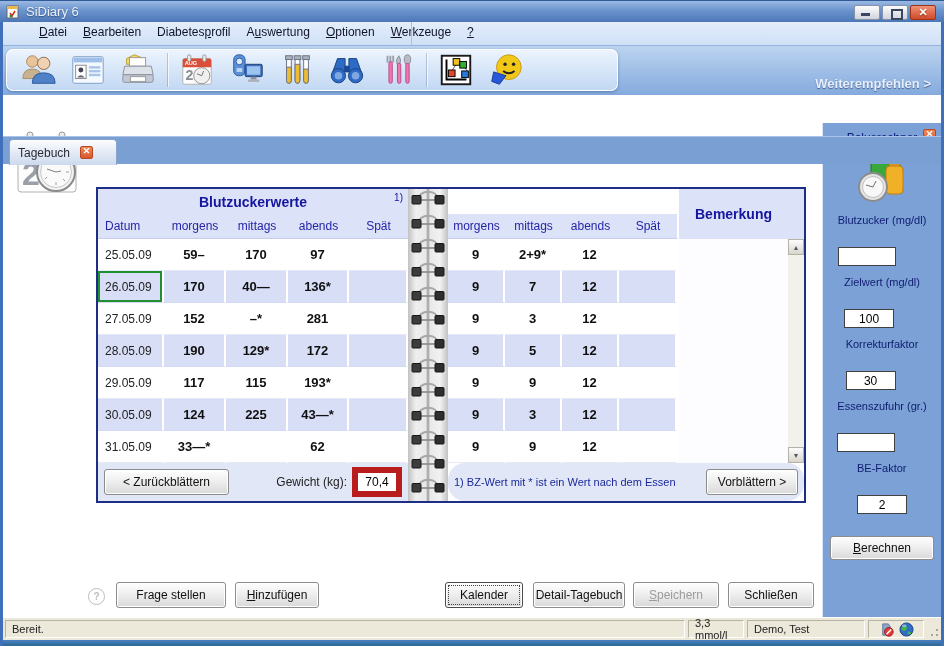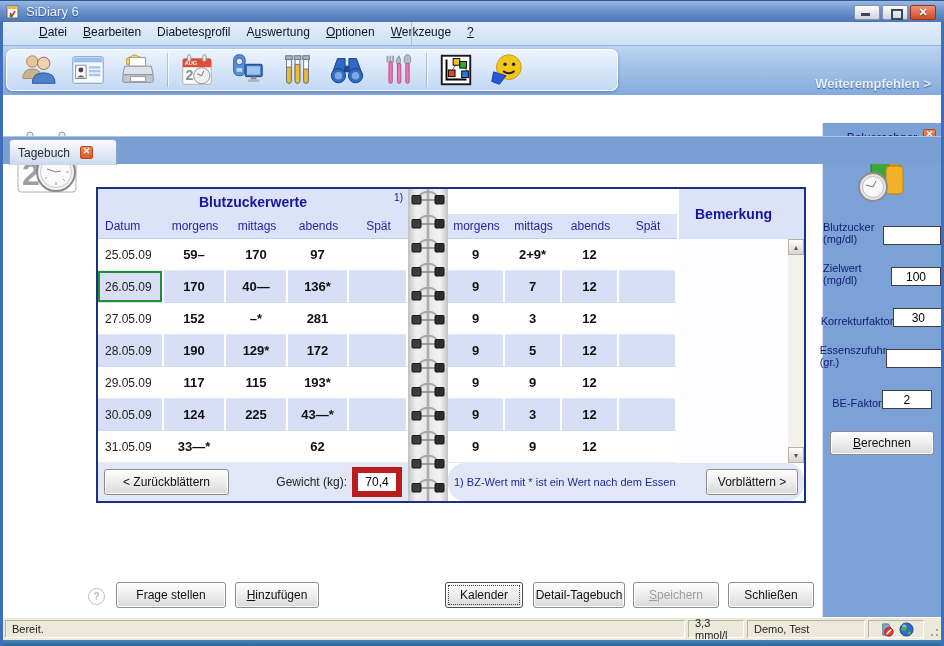--- a/index.html
+++ b/index.html
@@ -114,23 +114,23 @@
   #btn-close2{left:728px;width:86px;}
   #help-badge{position:absolute;left:88px;top:588px;width:15px;height:15px;border:1px solid #bcbcbc;border-radius:50%;
     color:#bcbcbc;font-size:10px;font-weight:bold;display:flex;align-items:center;justify-content:center;}
 
   
   #sidebar{position:absolute;left:822px;top:123px;width:119px;height:494px;background:#7ba1d6;
     border-left:1px solid #d8e4f4;box-sizing:border-box;display:flex;flex-direction:column;align-items:center;}
   #bolus-title{margin-top:8px;font-size:12px;color:#10207a;}
   #bolus-close{position:absolute;right:5px;top:6px;}
   #bolus-icon{margin-top:5px;}
-  .bolus-field{display:flex;align-items:flex-end;margin-top:10px;}
+  .bolus-field{display:flex;flex-direction:column;align-items:flex-start;margin-top:10px;}
   .bolus-label{font-size:11px;color:#101c70;}
-  .bolus-input{margin-top:12px;width:48px;height:17px;border:1px solid #404040;font-family:"Liberation Sans",sans-serif;
+  .bolus-input{margin-top:21px;width:48px;height:17px;border:1px solid #404040;font-family:"Liberation Sans",sans-serif;
     font-size:12px;text-align:center;padding:0;background:#fff;}
   .wide{width:56px;}
   #btn-calc{margin-top:22px;width:104px;height:24px;}
 
   
   #statusbar{position:absolute;left:3px;top:617px;width:938px;height:23px;background:#ece8da;border-top:1px solid #fff;
     box-sizing:border-box;display:flex;align-items:center;padding:2px 2px;gap:3px;}
   .sb-panel{height:18px;border:1px solid;border-color:#b8b4a2 #fff #fff #b8b4a2;box-sizing:border-box;
     display:flex;align-items:center;padding:0 6px;font-size:11px;color:#222;}
   #sb-status{flex:1;}

